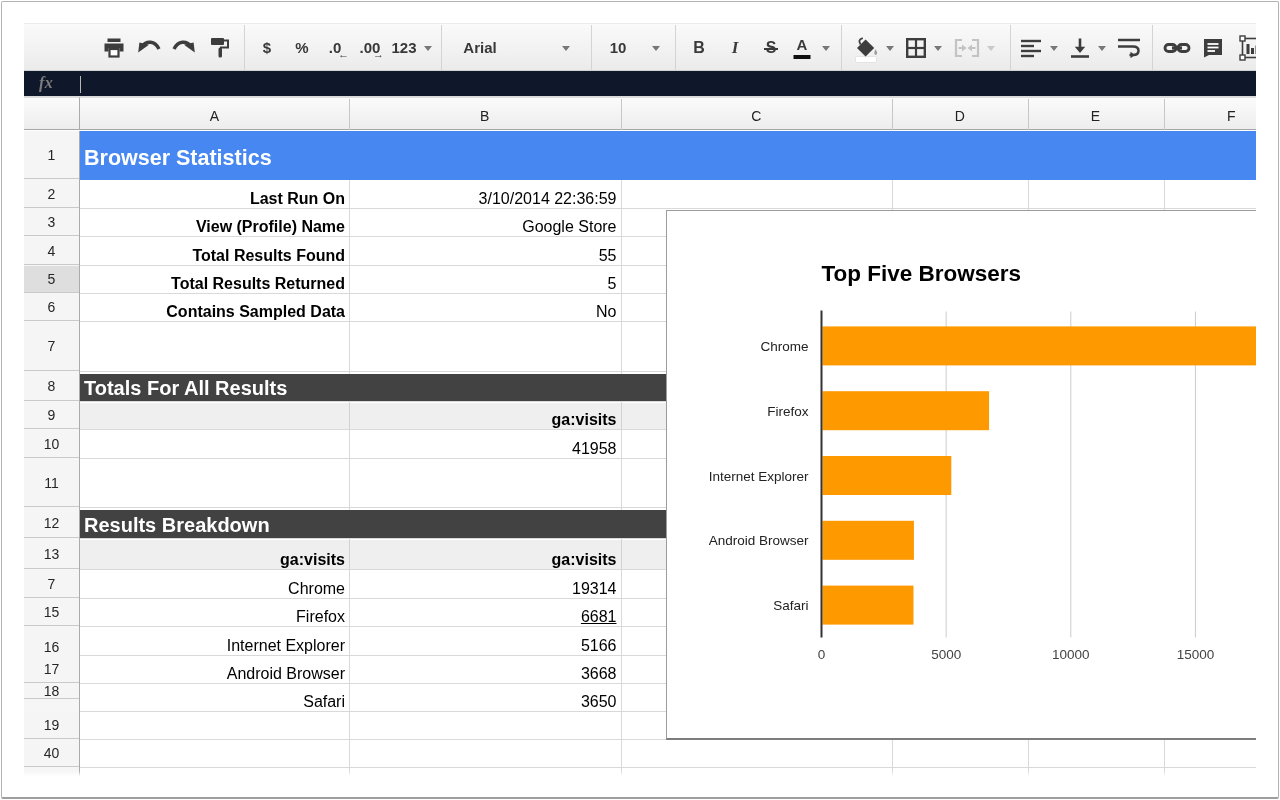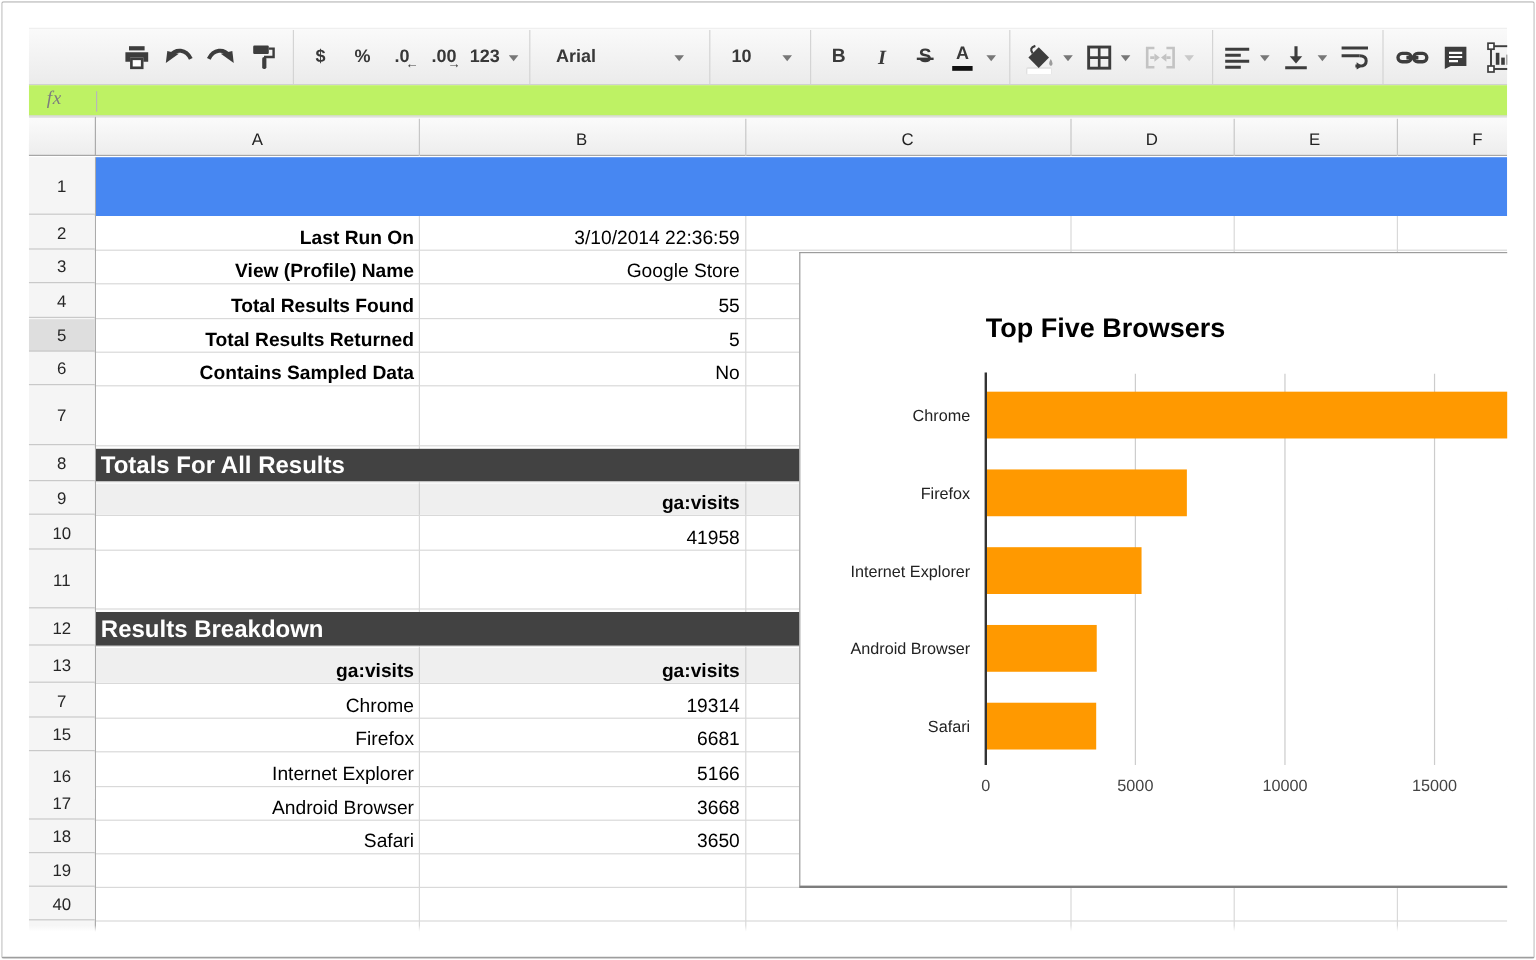--- a/index.html
+++ b/index.html
@@ -22,21 +22,21 @@
   .btn-b { font-weight:bold; font-size:16px; color:#3a3a3a; }
   .btn-i { font-style:italic; font-family:"Liberation Serif", serif; font-weight:bold; font-size:17px; color:#3a3a3a; }
   .btn-s { font-weight:bold; font-size:16px; color:#3a3a3a; position:relative; }
   .btn-s::after { content:""; position:absolute; left:-2px; right:-2px; top:52%; height:2px; background:#3a3a3a; }
   .btn-a { font-weight:bold; font-size:15px; color:#3a3a3a; position:relative; top:-3px; }
   .abar { position:absolute; left:50%; transform:translateX(-50%); top:31px; width:17px; height:4px; background:#111; }
   .wbar { position:absolute; left:50%; transform:translateX(-50%); top:33px; width:20px; height:5px; background:#fff; box-shadow:0 0 1px rgba(0,0,0,.25); }
   .mini-arrow { position:absolute; font-size:11px; font-weight:bold; color:#3d3d3d; }
 
   
-  #fbar { position:absolute; left:0; top:48px; width:1232px; height:26px; background:#bef264; border-bottom:1px solid #d9d9d9; }
+  #fbar { position:absolute; left:0; top:48px; width:1232px; height:26px; background:#0f172a; border-bottom:1px solid #d9d9d9;font-weight:bold; }
   #fx { position:absolute; left:15px; top:3px; width:30px; color:#7d7d7d;
     font-family:"Liberation Serif", serif; font-style:italic; font-size:16px; letter-spacing:0.5px; }
   #fcur { position:absolute; left:56px; top:5px; width:1px; height:17px; background:#b8b8b8; }
 
   
   #grid { position:absolute; left:0; top:74px; width:1232px; height:679px; }
   #colheads { position:absolute; left:0; top:0; width:1232px; height:33px;
     background:linear-gradient(#fbfbfb,#ededed); border-top:1px solid #dcdcdc; border-bottom:1px solid #a6a6a6; }
   .colhead-sep { position:absolute; top:1px; height:31px; width:1px; background:#c7c7c7; }
   .colhead-label { position:absolute; top:10px; font-size:14px; color:#222; transform:translateX(-50%); line-height:16px; }
@@ -264,40 +264,41 @@
           <div class="vline" style="left: 1083.5px; height: 645px;"></div>
           <div class="rowfill" style="background: rgb(71, 135, 242); left: 0px; width: 1176px; top: 0px; height: 49px;"></div>
           <div class="rowfill" style="background: rgb(66, 66, 66); left: 0px; width: 812px; top: 243px; height: 27px;"></div>
           <div class="rowfill" style="background: rgb(239, 239, 239); left: 0px; width: 812px; top: 272px; height: 26px;"></div>
           <div class="vline" style="left: 269px; top: 272px; height: 26px; background: rgb(210, 210, 210);"></div>
           <div class="vline" style="left: 540.5px; top: 272px; height: 26px; background: rgb(210, 210, 210);"></div>
           <div class="rowfill" style="background: rgb(66, 66, 66); left: 0px; width: 812px; top: 379px; height: 28px;"></div>
           <div class="rowfill" style="background: rgb(239, 239, 239); left: 0px; width: 812px; top: 409px; height: 29px;"></div>
           <div class="vline" style="left: 269px; top: 409px; height: 29px; background: rgb(210, 210, 210);"></div>
           <div class="vline" style="left: 540.5px; top: 409px; height: 29px; background: rgb(210, 210, 210);"></div>
+          <div class="celltext" style="left: 4px; top: 15px; font: bold 21.5px / 25px &quot;Liberation Sans&quot;, sans-serif; color: rgb(255, 255, 255);">Browser Statistics</div>
           <div class="celltext ct-right ct-bold" style="left: 265px; top: 58px;">Last Run On</div>
           <div class="celltext ct-right" style="left: 536.5px; top: 58px;">3/10/2014 22:36:59</div>
           <div class="celltext ct-right ct-bold" style="left: 265px; top: 86px;">View (Profile) Name</div>
           <div class="celltext ct-right" style="left: 536.5px; top: 86px;">Google Store</div>
           <div class="celltext ct-right ct-bold" style="left: 265px; top: 115px;">Total Results Found</div>
           <div class="celltext ct-right" style="left: 536.5px; top: 115px;">55</div>
           <div class="celltext ct-right ct-bold" style="left: 265px; top: 143px;">Total Results Returned</div>
           <div class="celltext ct-right" style="left: 536.5px; top: 143px;">5</div>
           <div class="celltext ct-right ct-bold" style="left: 265px; top: 171px;">Contains Sampled Data</div>
           <div class="celltext ct-right" style="left: 536.5px; top: 171px;">No</div>
           <div class="celltext" style="left: 4px; top: 246px; font: bold 20px / 22px &quot;Liberation Sans&quot;, sans-serif; color: rgb(255, 255, 255);">Totals For All Results</div>
           <div class="celltext ct-right ct-bold" style="left: 536.5px; top: 279px;">ga:visits</div>
           <div class="celltext ct-right" style="left: 536.5px; top: 308px;">41958</div>
           <div class="celltext" style="left: 4px; top: 383px; font: bold 20px / 22px &quot;Liberation Sans&quot;, sans-serif; color: rgb(255, 255, 255);">Results Breakdown</div>
           <div class="celltext ct-right ct-bold" style="left: 265px; top: 419px;">ga:visits</div>
           <div class="celltext ct-right ct-bold" style="left: 536.5px; top: 419px;">ga:visits</div>
           <div class="celltext ct-right" style="left: 265px; top: 448px;">Chrome</div>
           <div class="celltext ct-right" style="left: 536.5px; top: 448px;">19314</div>
           <div class="celltext ct-right" style="left: 265px; top: 476px;">Firefox</div>
-          <div class="celltext ct-right" style="left: 536.5px; top: 476px;">6681</div>
+          <div class="celltext ct-right" style="left: 536.5px; top: 476px; text-decoration: underline;">6681</div>
           <div class="celltext ct-right" style="left: 265px; top: 505px;">Internet Explorer</div>
           <div class="celltext ct-right" style="left: 536.5px; top: 505px;">5166</div>
           <div class="celltext ct-right" style="left: 265px; top: 533px;">Android Browser</div>
           <div class="celltext ct-right" style="left: 536.5px; top: 533px;">3668</div>
           <div class="celltext ct-right" style="left: 265px; top: 561px;">Safari</div>
           <div class="celltext ct-right" style="left: 536.5px; top: 561px;">3650</div>
         </div>
       <div id="colheads">
           <div class="colhead-label" style="left: 190.5px;">A</div>
           <div class="colhead-sep" style="left: 325px;"></div>
@@ -322,21 +323,21 @@
           <div class="gcell" style="top: 241px; height: 29px;">8</div>
           <div class="gcell" style="top: 271px; height: 27px;">9</div>
           <div class="gcell" style="top: 299px; height: 28px;">10</div>
           <div class="gcell" style="top: 328px; height: 48px;">11</div>
           <div class="gcell" style="top: 377px; height: 30px;">12</div>
           <div class="gcell" style="top: 408px; height: 30px;">13</div>
           <div class="gcell" style="top: 439px; height: 28px;">7</div>
           <div class="gcell" style="top: 468px; height: 27px;">15</div>
           <div class="gcell" style="top: 496px; height: 40px;">16</div>
           <div class="gcell" style="top: 525px; height: 27px;">17</div>
-          <div class="gcell" style="top: 553px; height: 27px;">18</div>
+          <div class="gcell" style="top: 553px; height: 15px;">18</div>
           <div class="gcell" style="top: 581px; height: 27px;">19</div>
           <div class="gcell" style="top: 609px; height: 27px;">40</div>
         </div>
       <div id="corner"></div>
       <div id="chart"><svg width="678" height="528" viewBox="0 0 678 528">
             <text x="154.5" y="70" font-family="Liberation Sans, sans-serif" font-size="22.5" font-weight="bold" fill="#000">Top Five Browsers</text>
             <line x1="279.15" y1="100.5" x2="279.15" y2="426.5" stroke="#cccccc" stroke-width="1"></line>
             <line x1="403.8" y1="100.5" x2="403.8" y2="426.5" stroke="#cccccc" stroke-width="1"></line>
             <line x1="528.45" y1="100.5" x2="528.45" y2="426.5" stroke="#cccccc" stroke-width="1"></line>
             <rect x="155.5" y="115.4" width="481.49802" height="39" fill="#ff9900"></rect>

